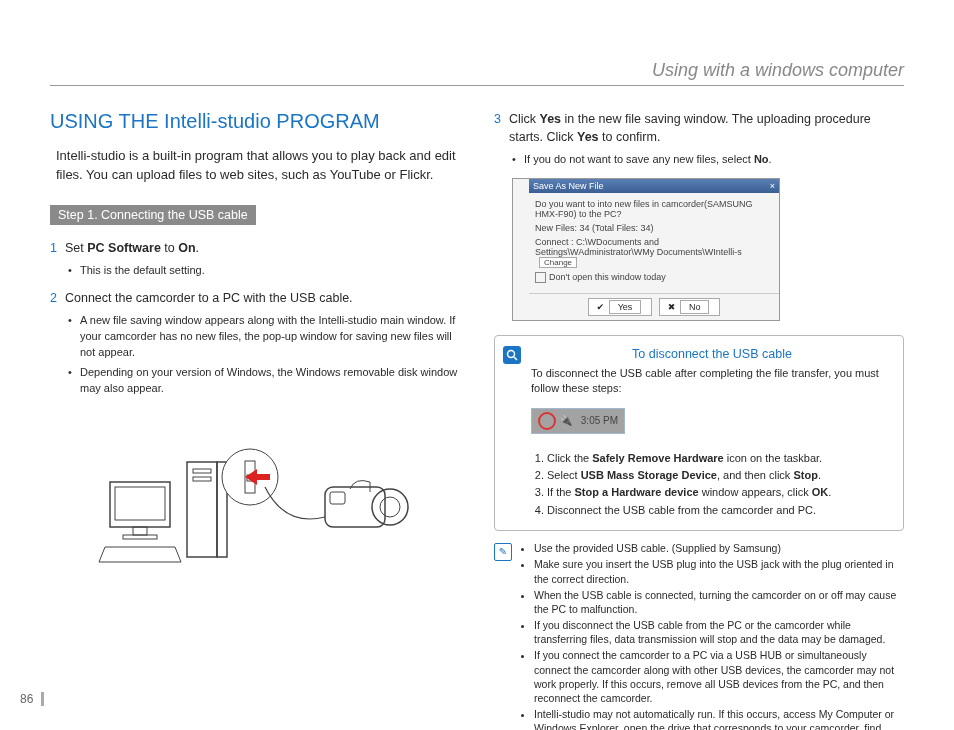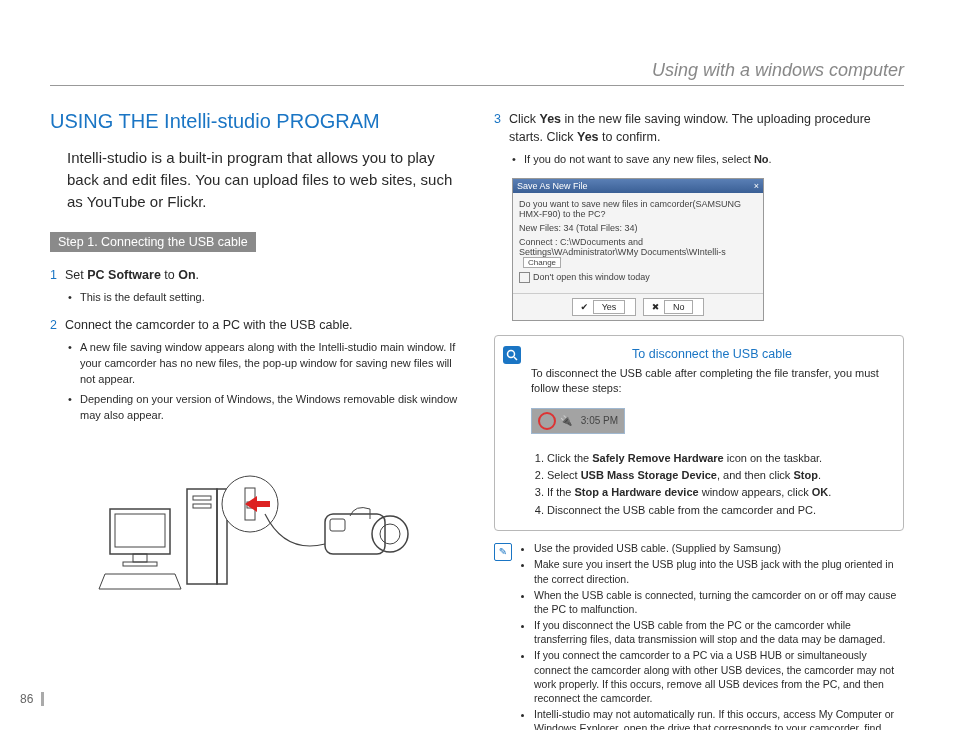--- a/index.html
+++ b/index.html
@@ -36,23 +36,23 @@
     flex: 1;
     min-width: 0;
   }
   .section-title {
     font-size: 20px;
     color: #1a75c4;
     font-weight: 400;
     margin: 0 0 14px 0;
   }
   .intro {
-    font-size: 15px;
+    font-size: 13px;
     line-height: 1.45;
-    margin: 0 0 20px 17px;
+    margin: 0 0 20px 6px;
   }
   .step-box {
     display: inline-block;
     background: #8a8a8a;
     color: #fff;
     font-size: 12.5px;
     padding: 3px 8px;
     margin-bottom: 14px;
   }
   .num-item {
@@ -91,20 +91,21 @@
   .diagram {
     margin-top: 10px;
     text-align: center;
   }
   .dialog-mock {
     margin: 8px 0 14px 18px;
     width: 250px;
     border: 1px solid #999;
     font-size: 9px;
     background: #f4f4f4;
+    padding-left: 16px;
   }
   .dialog-title {
     background: linear-gradient(#5a7fb5, #3a5f95);
     color: #fff;
     padding: 2px 4px;
     display: flex;
     justify-content: space-between;
   }
   .dialog-body {
     padding: 6px;
@@ -297,21 +298,21 @@
           <span>If you do not want to save any new files, select </span><b>No</b><span>.</span>
         </li>
       </ul>
 
       <div class="dialog-mock">
         <div class="dialog-title">
           <span>Save As New File</span>
           <span>×</span>
         </div>
         <div class="dialog-body">
-          <div class="line">Do you want to save new files in camcorder(SAMSUNG HMX-F90) to the PC?</div>
+          <div class="line">Do you want to into new files in camcorder(SAMSUNG HMX-F90) to the PC?</div>
           <div class="line">New Files: 34 (Total Files: 34)</div>
           <div class="line">
             <span>Connect :</span>
             <span>C:\WDocuments and Settings\WAdministrator\WMy Documents\WIntelli-s</span>
             <span class="changebtn">Change</span>
           </div>
           <div class="line"><span class="chk"></span><span>Don't open this window today</span></div>
         </div>
         <div class="dialog-btns">
           <span>✔ <span>Yes</span></span>

